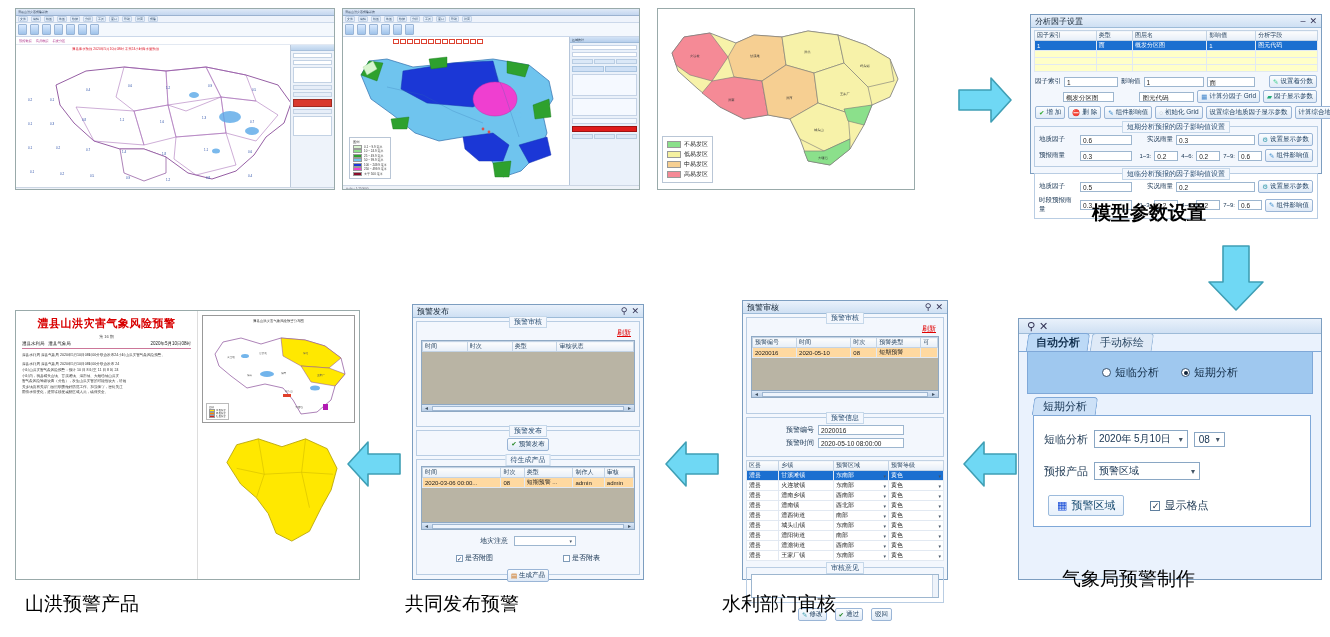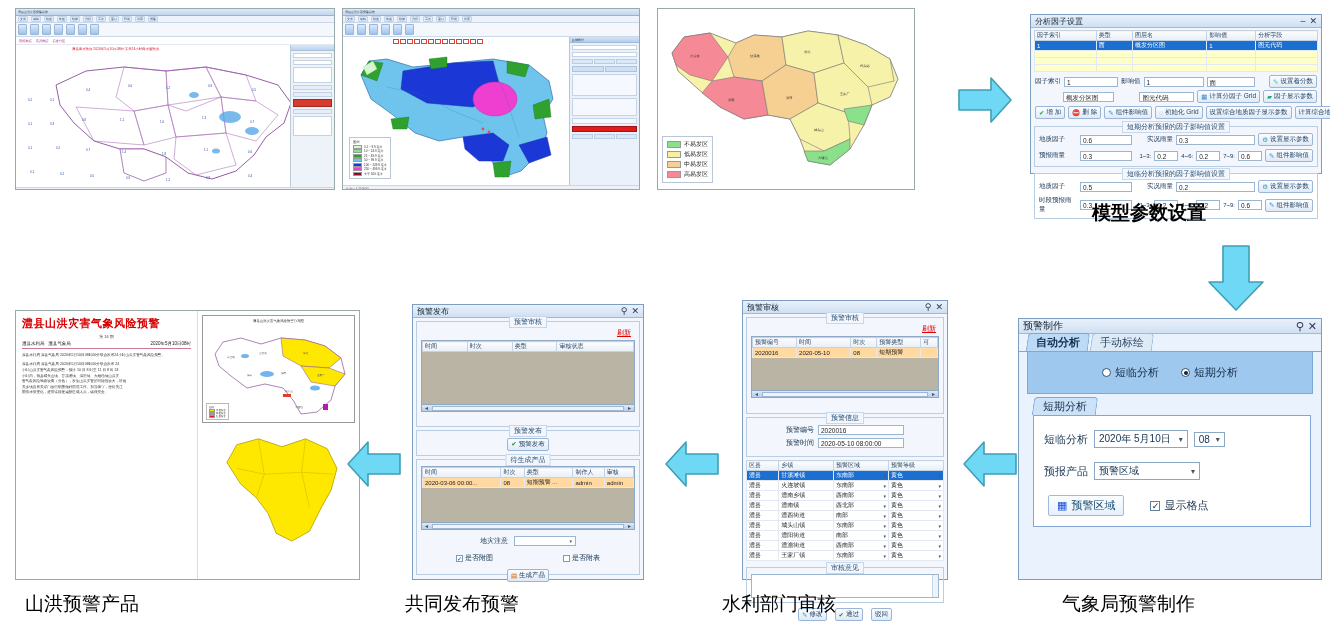--- a/index.html
+++ b/index.html
@@ -516,21 +516,21 @@
   <div class="arrow" style="left:1197px;top:242px;">
     <svg width="78" height="72" viewBox="0 0 78 72">
       <polygon points="26,4 52,4 52,40 66,40 39,68 12,40 26,40" fill="#6fd8f4" stroke="#3f9fb5" stroke-width="1.6" stroke-linejoin="round"></polygon>
     </svg>
   </div>
 
   <div class="shot docpage" style="left:15px;top:310px;width:345px;height:270px;">
     <div style="display:flex;height:100%;">
 
       <div style="width:182px;border-right:1px solid #ddd;padding:5px 6px;">
-        <div style="text-align:left;color:#d80000;font-weight:bold;font-size:11px;letter-spacing:0.5px;">澧县山洪灾害气象风险预警</div>
+        <div style="text-align:center;color:#d80000;font-weight:bold;font-size:11px;letter-spacing:0.5px;">澧县山洪灾害气象风险预警</div>
         <div style="text-align:center;font-size:4px;color:#444;margin:3px 0 2px">第 16 期</div>
         <div style="display:flex;justify-content:space-between;font-size:4.5px;color:#222;border-bottom:1px solid #c79;padding-bottom:2px;">
           <span>
             <span>澧县水利局</span>
             &nbsp;
             <span>澧县气象局</span>
           </span>
           <span>2020年5月10日08时</span>
         </div>
         <div style="font-size:3.6px;color:#333;margin-top:4px;line-height:1.5">
@@ -933,21 +933,20 @@
   </div>
 
   <div class="arrow" style="left:958px;top:434px;">
     <svg width="62" height="60" viewBox="0 0 62 60">
       <polygon points="58,20 26,20 26,8 6,30 26,52 26,40 58,40" fill="#6fd8f4" stroke="#3f9fb5" stroke-width="1.6" stroke-linejoin="round"></polygon>
     </svg>
   </div>
 
   <div class="dlg" style="left:1018px;top:318px;width:304px;height:262px;background:#eaf2fd;">
     <div class="dlg-title" style="height:15px;">
-      <span class="t" style="font-size:10px">预警制作</span>
       <span class="ic" style="font-size:11px">⚲</span>
       <span class="ic" style="font-size:11px">✕</span>
     </div>
 
     <div style="display:flex;align-items:flex-end;height:18px;border-bottom:1px solid #7fa8d8;padding-left:8px;background:#eaf2fd">
       <div style="background:#bcd9f6;border:1px solid #7fa8d8;border-bottom:none;padding:1px 8px;font-size:11px;font-weight:bold;color:#12304f;border-radius:4px 4px 0 0;transform:skewX(-8deg)">
         <span style="display:inline-block;transform:skewX(8deg)">自动分析</span>
       </div>
       <div style="background:#dfeaf7;border:1px solid #9cbbdc;border-bottom:none;padding:1px 8px;font-size:11px;color:#2a4763;border-radius:4px 4px 0 0;margin-left:2px;transform:skewX(-8deg)">
         <span style="display:inline-block;transform:skewX(8deg)">手动标绘</span>
@@ -1001,15 +1000,15 @@
           <span style="width:10px;height:10px;border:1px solid #5f7f9e;background:#fff;display:inline-flex;align-items:center;justify-content:center;font-size:9px;color:#11243a">✓</span>
           <span>显示格点</span>
         </label>
       </div>
     </div>
   </div>
 
   <div class="caption" style="left:25px;top:591px;">山洪预警产品</div>
   <div class="caption" style="left:405px;top:591px;">共同发布预警</div>
   <div class="caption" style="left:722px;top:591px;">水利部门审核</div>
-  <div class="caption" style="left:1062px;top:591px;">气象局预警制作</div>
+  <div class="caption" style="left:1062px;top:566px;">气象局预警制作</div>
 
 </div>
 
 </body></html>

